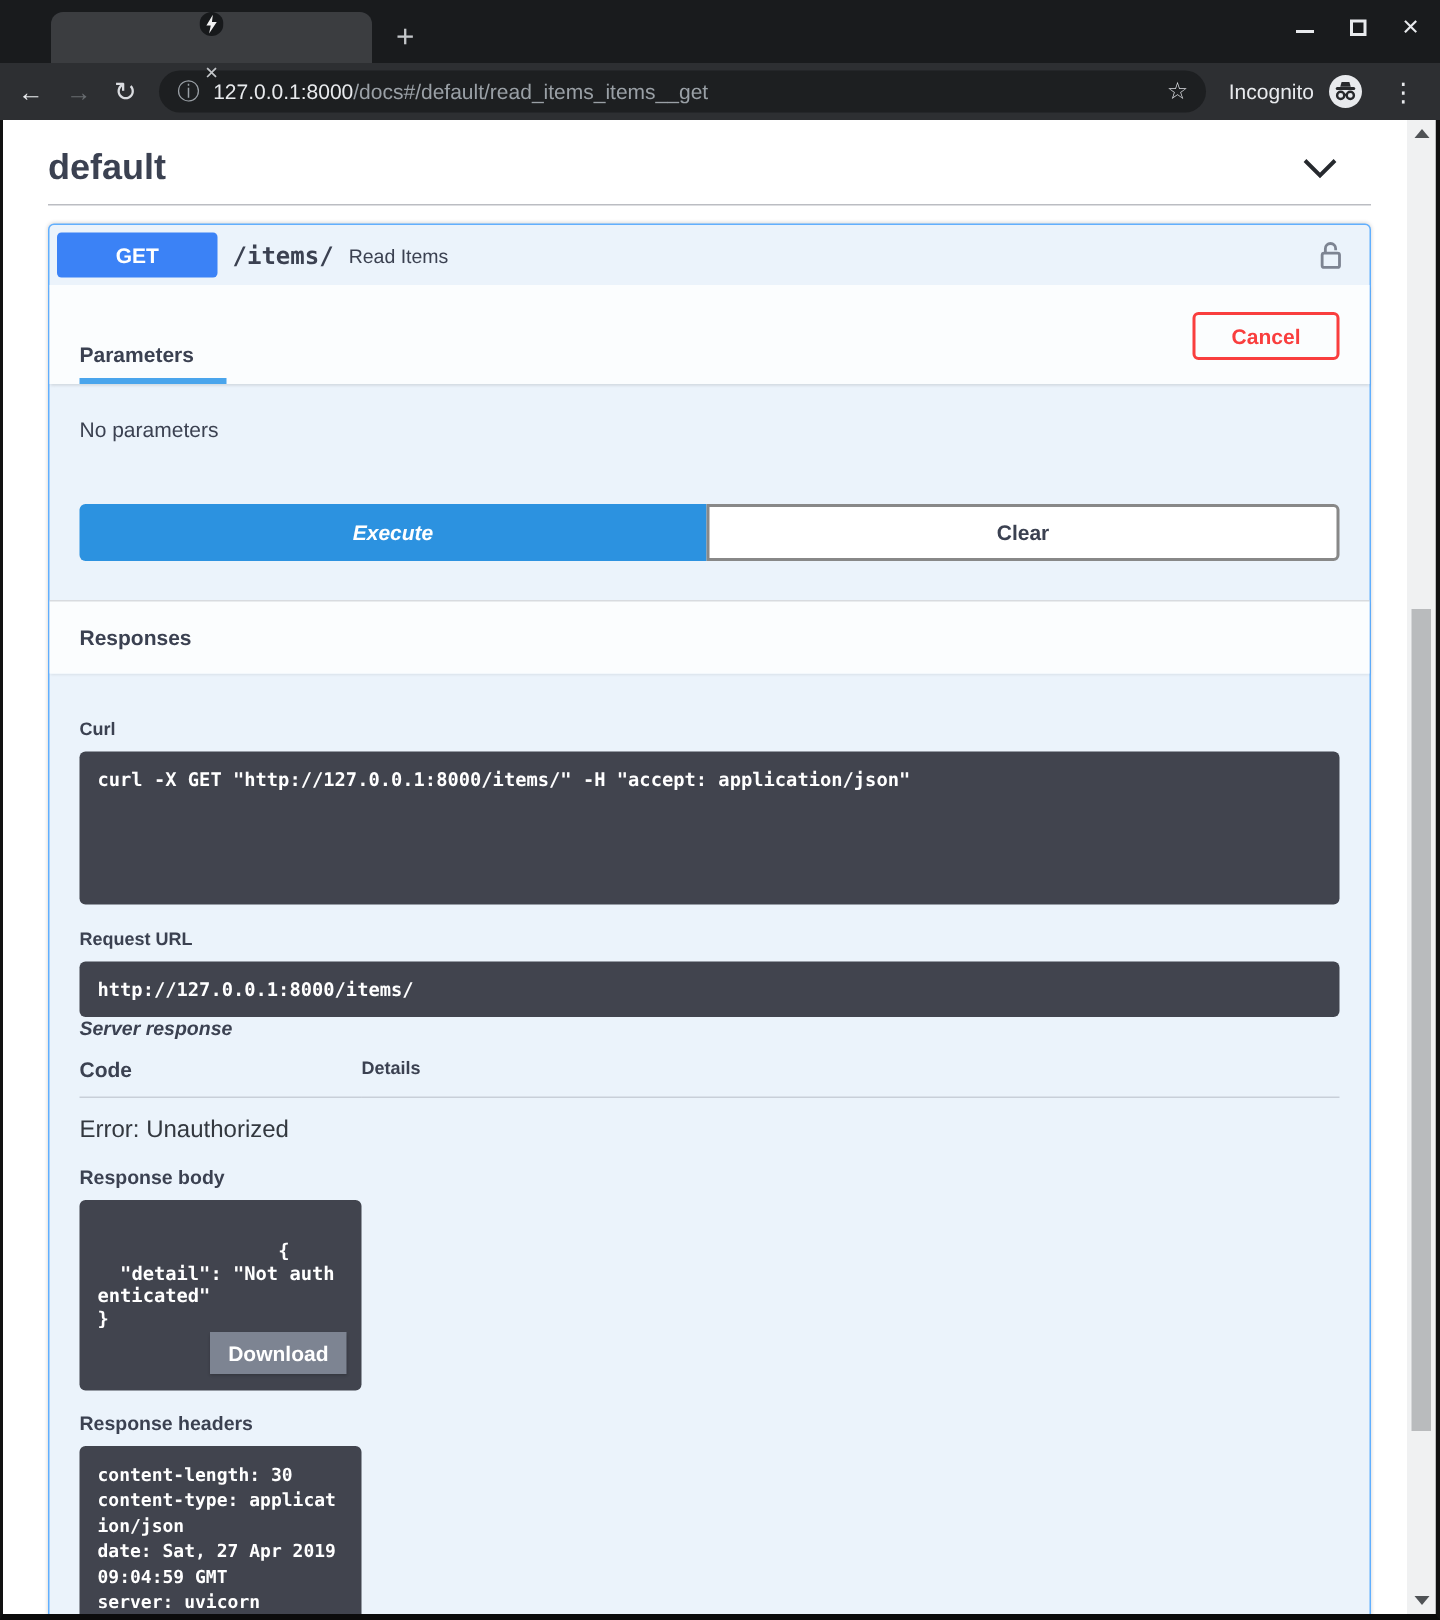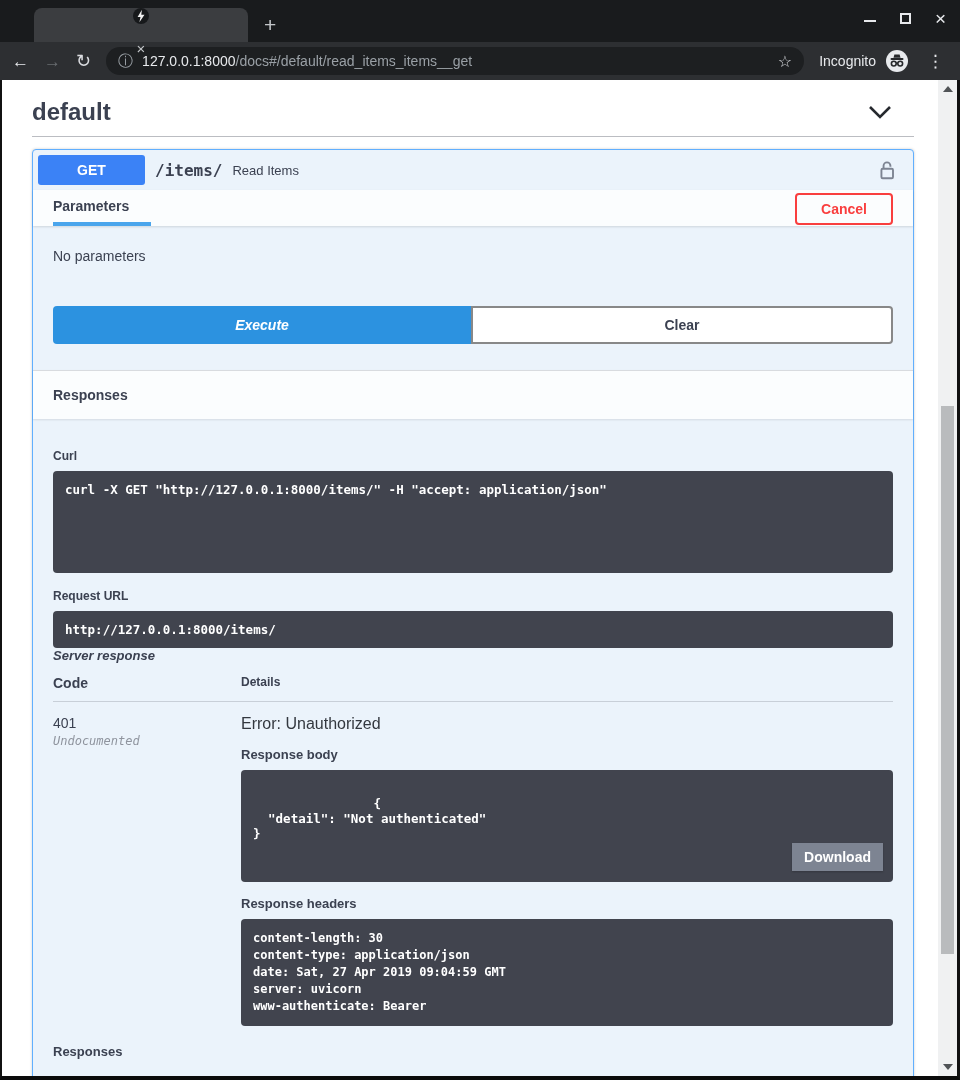--- a/index.html
+++ b/index.html
@@ -52,21 +52,21 @@
 
   .opblock { margin-top:12px; border:1px solid #61affe; border-radius:4px; background:#ebf3fb;
              box-shadow:0 0 3px rgba(0,0,0,.19); }
   .op-summary { padding:5px; display:flex; align-items:center; gap:10px; }
   .method-badge { width:107px; padding:7px 0; text-align:center; background:#3b82f6; color:#fff;
                   font-weight:bold; font-size:14px; border-radius:3px; }
   .op-path { font-family:"DejaVu Sans Mono", monospace; font-weight:bold; font-size:16px; color:#3b4151; }
   .op-desc { font-size:13px; color:#3b4151; }
   .lock { margin-left:auto; margin-right:12px; display:flex; }
 
-  .op-sec-header { background:rgba(255,255,255,.8); padding:10px 20px 0; height:36px;
+  .op-sec-header { background:rgba(255,255,255,.8); padding:10px 20px 0; height:66px;
                    box-shadow:0 1px 2px rgba(0,0,0,.12); display:flex; justify-content:space-between; align-items:center; }
   .tab-param { font-size:14px; font-weight:bold; color:#3b4151; border-bottom:4px solid #4aa5ec;
                padding:0 22px 8px 0; align-self:flex-end; }
   .btn-cancel { border:2px solid #f93e3e; color:#f93e3e; background:transparent; font-weight:bold;
                 font-size:14px; padding:6px 24px; border-radius:4px; margin-bottom:8px; }
 
   .noparams { padding:22px 20px 28px; font-size:14px; color:#3b4151; }
 
   .exec-row { display:flex; padding:14px 20px 26px; }
   .btn-execute { flex:1; background:#2c92e0; color:#fff; border:none; font-weight:bold; font-size:14px;
@@ -196,24 +196,20 @@
 
           <div class="mini-label mt">Request URL</div>
           <div class="darkblock requrl-block">http://127.0.0.1:8000/items/</div>
 
           <div class="mini-label" style="font-size:13px;font-style:italic;">Server response</div>
 
           <div class="tbl">
             <div class="th-lg">Code</div>
             <div class="th-sm">Details</div>
 
-            <div class="td">
-              <div class="code-val">401</div>
-              <div class="code-note">Undocumented</div>
-            </div>
             <div class="td">
               <div class="err-status">Error: Unauthorized</div>
               <div class="mini-label" style="font-size:13px;">Response body</div>
               <div class="darkblock json-block">
                 <span>{
   "detail": "Not authenticated"
 }</span>
                 <button class="btn-download">Download</button>
               </div>
               <div class="mini-label mt" style="font-size:13px; margin-top:14px;">Response headers</div>

